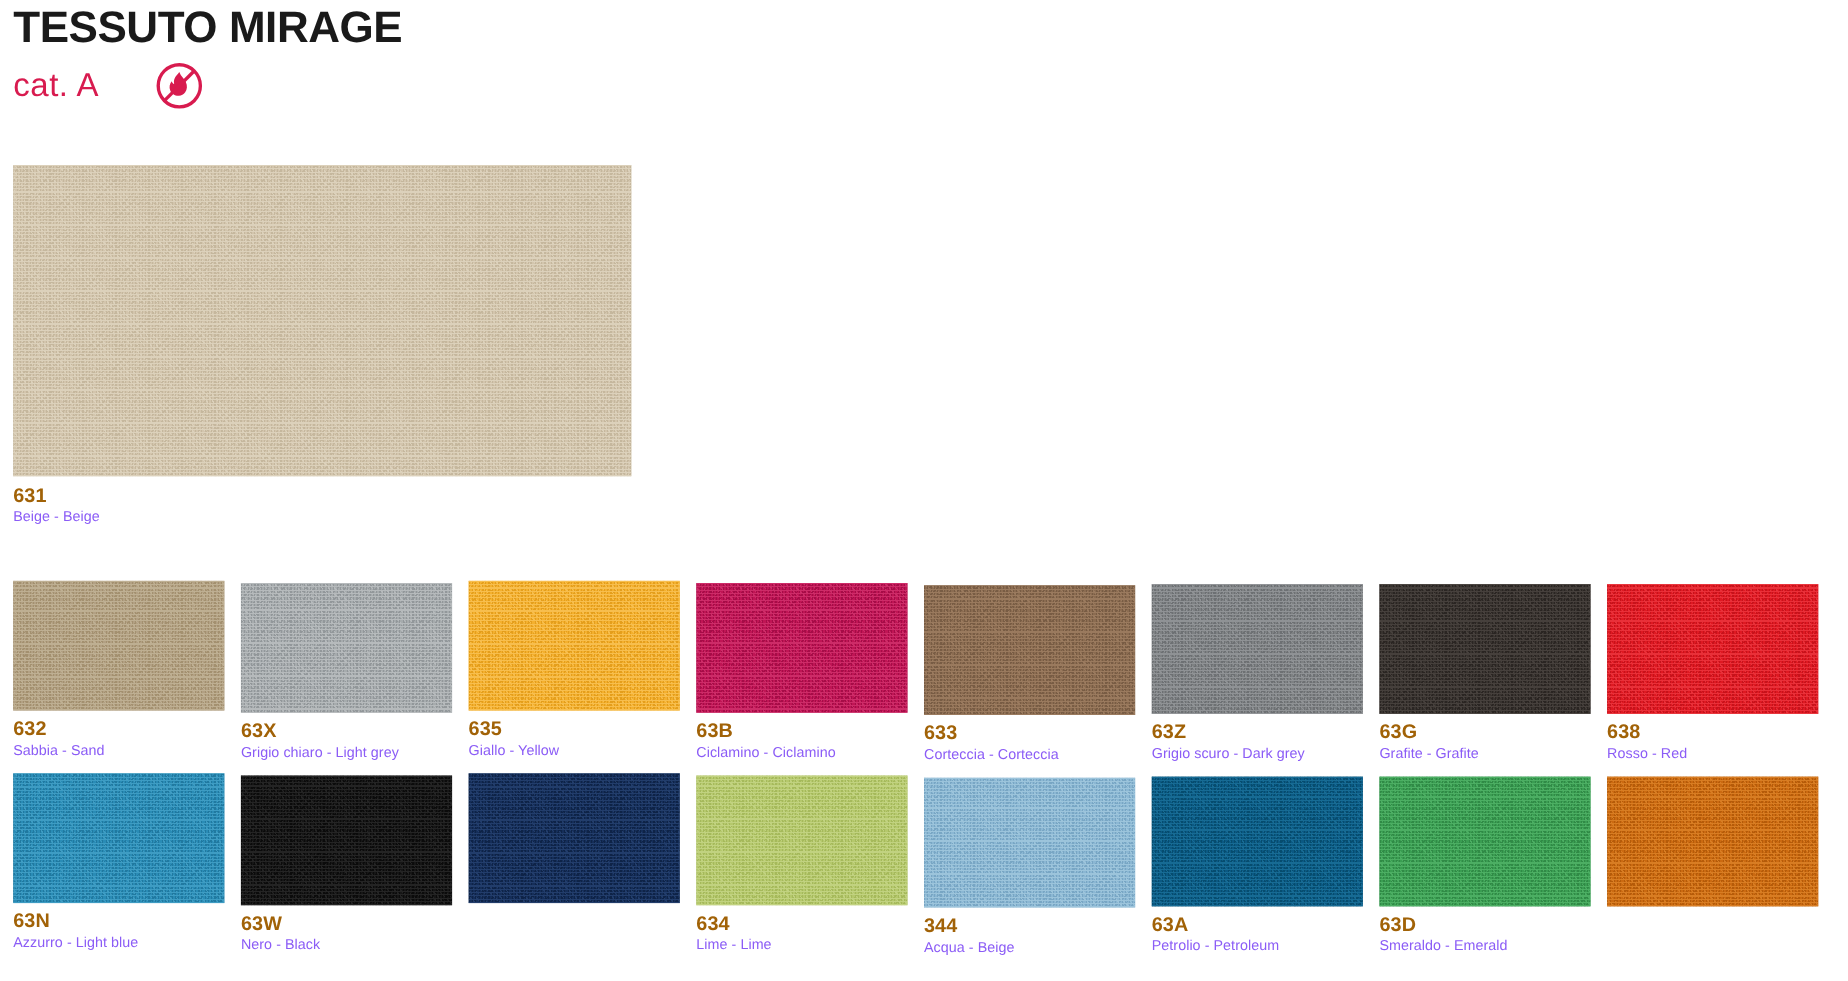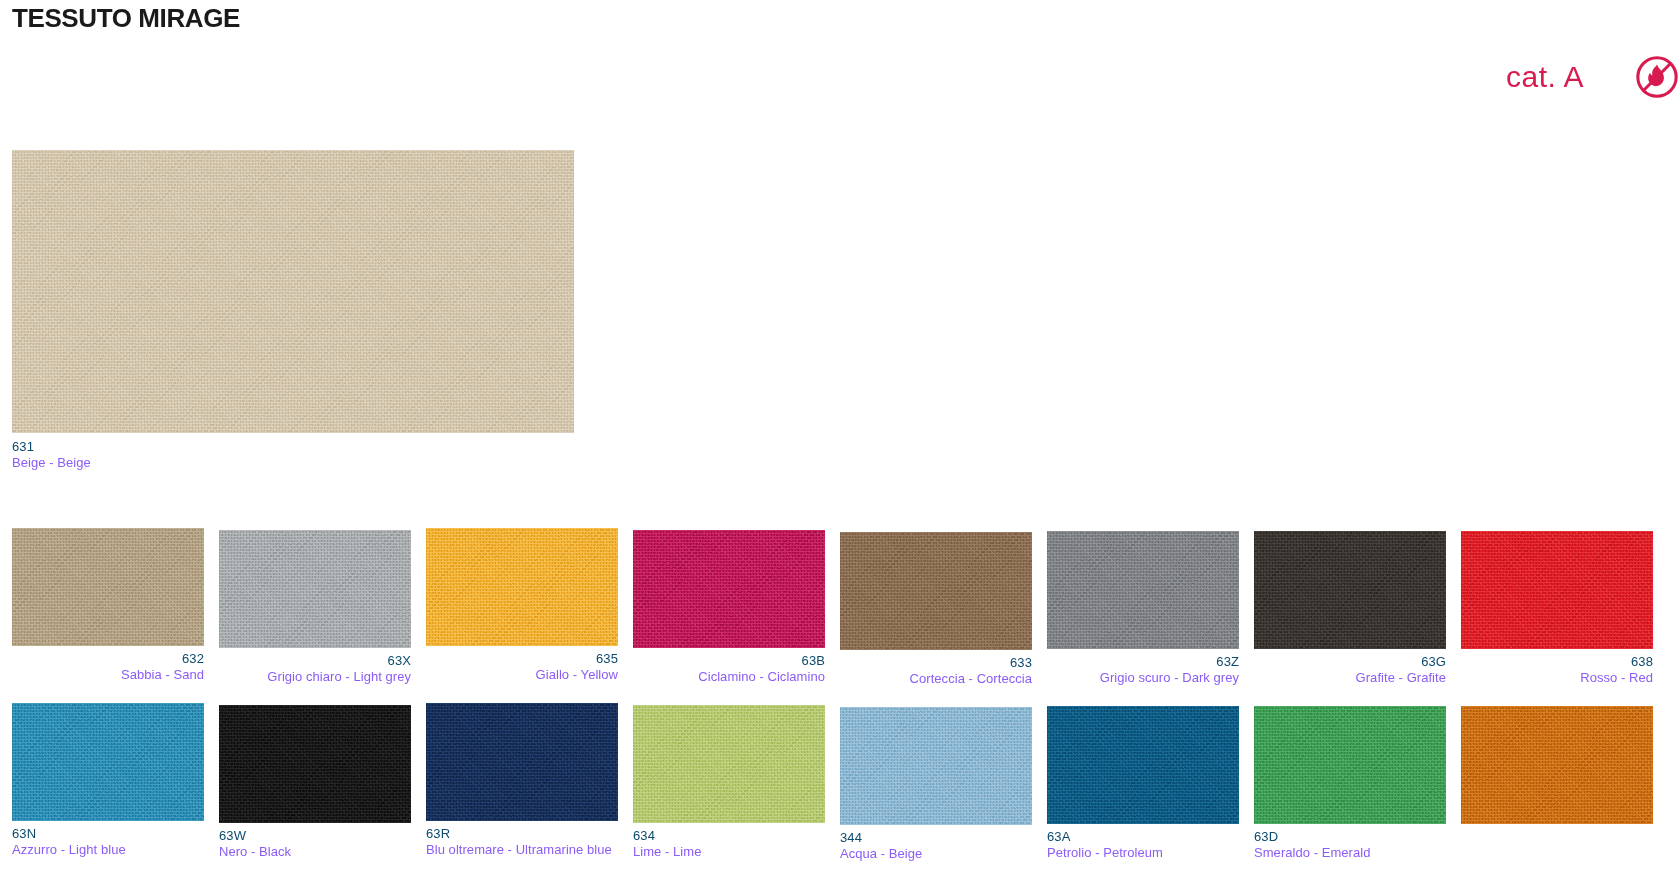--- a/index.html
+++ b/index.html
@@ -14,33 +14,32 @@
     color: #333333;
     overflow: hidden;
     position: relative;
   }
 
   
   .header {
     padding: 4px 0 0 12px;
   }
   .title-line {
-    font-size: 26px;
+    font-size: 40px;
     font-weight: bold;
     letter-spacing: -0.4px;
     color: #1a1a1a;
     line-height: 1.08;
     white-space: nowrap;
   }
   .cat-row {
     display: flex;
     align-items: center;
-    margin-top: 20px;
+    margin-top: 6px;
     height: 50px;
-    justify-content: flex-end;
   }
   .cat-label {
     font-size: 30px;
     color: #d81b4f;
     letter-spacing: 0.5px;
     line-height: 1;
     width: 128px;
   }
   .flame-icon {
     width: 46px;
@@ -64,44 +63,44 @@
     position: relative;
     overflow: hidden;
   }
   .swatch .weave {
     position: absolute;
     inset: 0;
   }
 
   
   .label-code {
-    font-size: 13px;
-    font-weight: normal;
-    color: #0c4a6e;
+    font-size: 18px;
+    font-weight: bold;
+    color: #a16207;
     line-height: 1.25;
     letter-spacing: 0.1px;
   }
   .label-name {
     font-size: 13px;
     color: #8b5cf6;
     line-height: 1.22;
     letter-spacing: 0.05px;
   }
   .hero-label {
     margin-top: 6px;
   }
 
   
   .grid-row {
     position: absolute;
     left: 12px;
     width: 1656px;
     display: flex;
   }
-  .grid-row.row-a { top: 528px; text-align: right; }
+  .grid-row.row-a { top: 528px; }
   .grid-row.row-b { top: 703px; }
 
   .cell {
     width: 207px;
     box-sizing: border-box;
     padding-right: 15px;
   }
   .cell .swatch {
     width: 192px;
     height: 118px;
@@ -228,24 +227,20 @@
       </div>
       <div class="cell-label">
         <div class="label-code">63W</div>
         <div class="label-name">Nero - Black</div>
       </div>
     </div>
     <div class="cell">
       <div class="swatch" style="margin-top: 0px; background: rgb(21, 47, 89);">
         <div class="weave" style="background-color: rgb(21, 47, 89); background-image: repeating-linear-gradient(0deg, rgb(42, 71, 119) 0px, rgb(42, 71, 119) 1px, transparent 1px, transparent 3px), repeating-linear-gradient(90deg, rgb(10, 29, 60) 0px, rgb(10, 29, 60) 1px, transparent 1px, transparent 3px), repeating-linear-gradient(45deg, rgb(42, 71, 119) 0px, rgb(42, 71, 119) 1px, transparent 1px, transparent 4px), repeating-linear-gradient(135deg, rgb(10, 29, 60) 0px, rgb(10, 29, 60) 1px, transparent 1px, transparent 5px); opacity: 0.62;"></div>
       </div>
-      <div class="cell-label">
-        <div class="label-code">63R</div>
-        <div class="label-name">Blu oltremare - Ultramarine blue</div>
-      </div>
     </div>
     <div class="cell">
       <div class="swatch" style="margin-top: 2px; background: rgb(181, 200, 109);">
         <div class="weave" style="background-color: rgb(181, 200, 109); background-image: repeating-linear-gradient(0deg, rgb(201, 217, 141) 0px, rgb(201, 217, 141) 1px, transparent 1px, transparent 3px), repeating-linear-gradient(90deg, rgb(155, 177, 82) 0px, rgb(155, 177, 82) 1px, transparent 1px, transparent 3px), repeating-linear-gradient(45deg, rgb(201, 217, 141) 0px, rgb(201, 217, 141) 1px, transparent 1px, transparent 4px), repeating-linear-gradient(135deg, rgb(155, 177, 82) 0px, rgb(155, 177, 82) 1px, transparent 1px, transparent 5px); opacity: 0.62;"></div>
       </div>
       <div class="cell-label">
         <div class="label-code">634</div>
         <div class="label-name">Lime - Lime</div>
       </div>
     </div>

